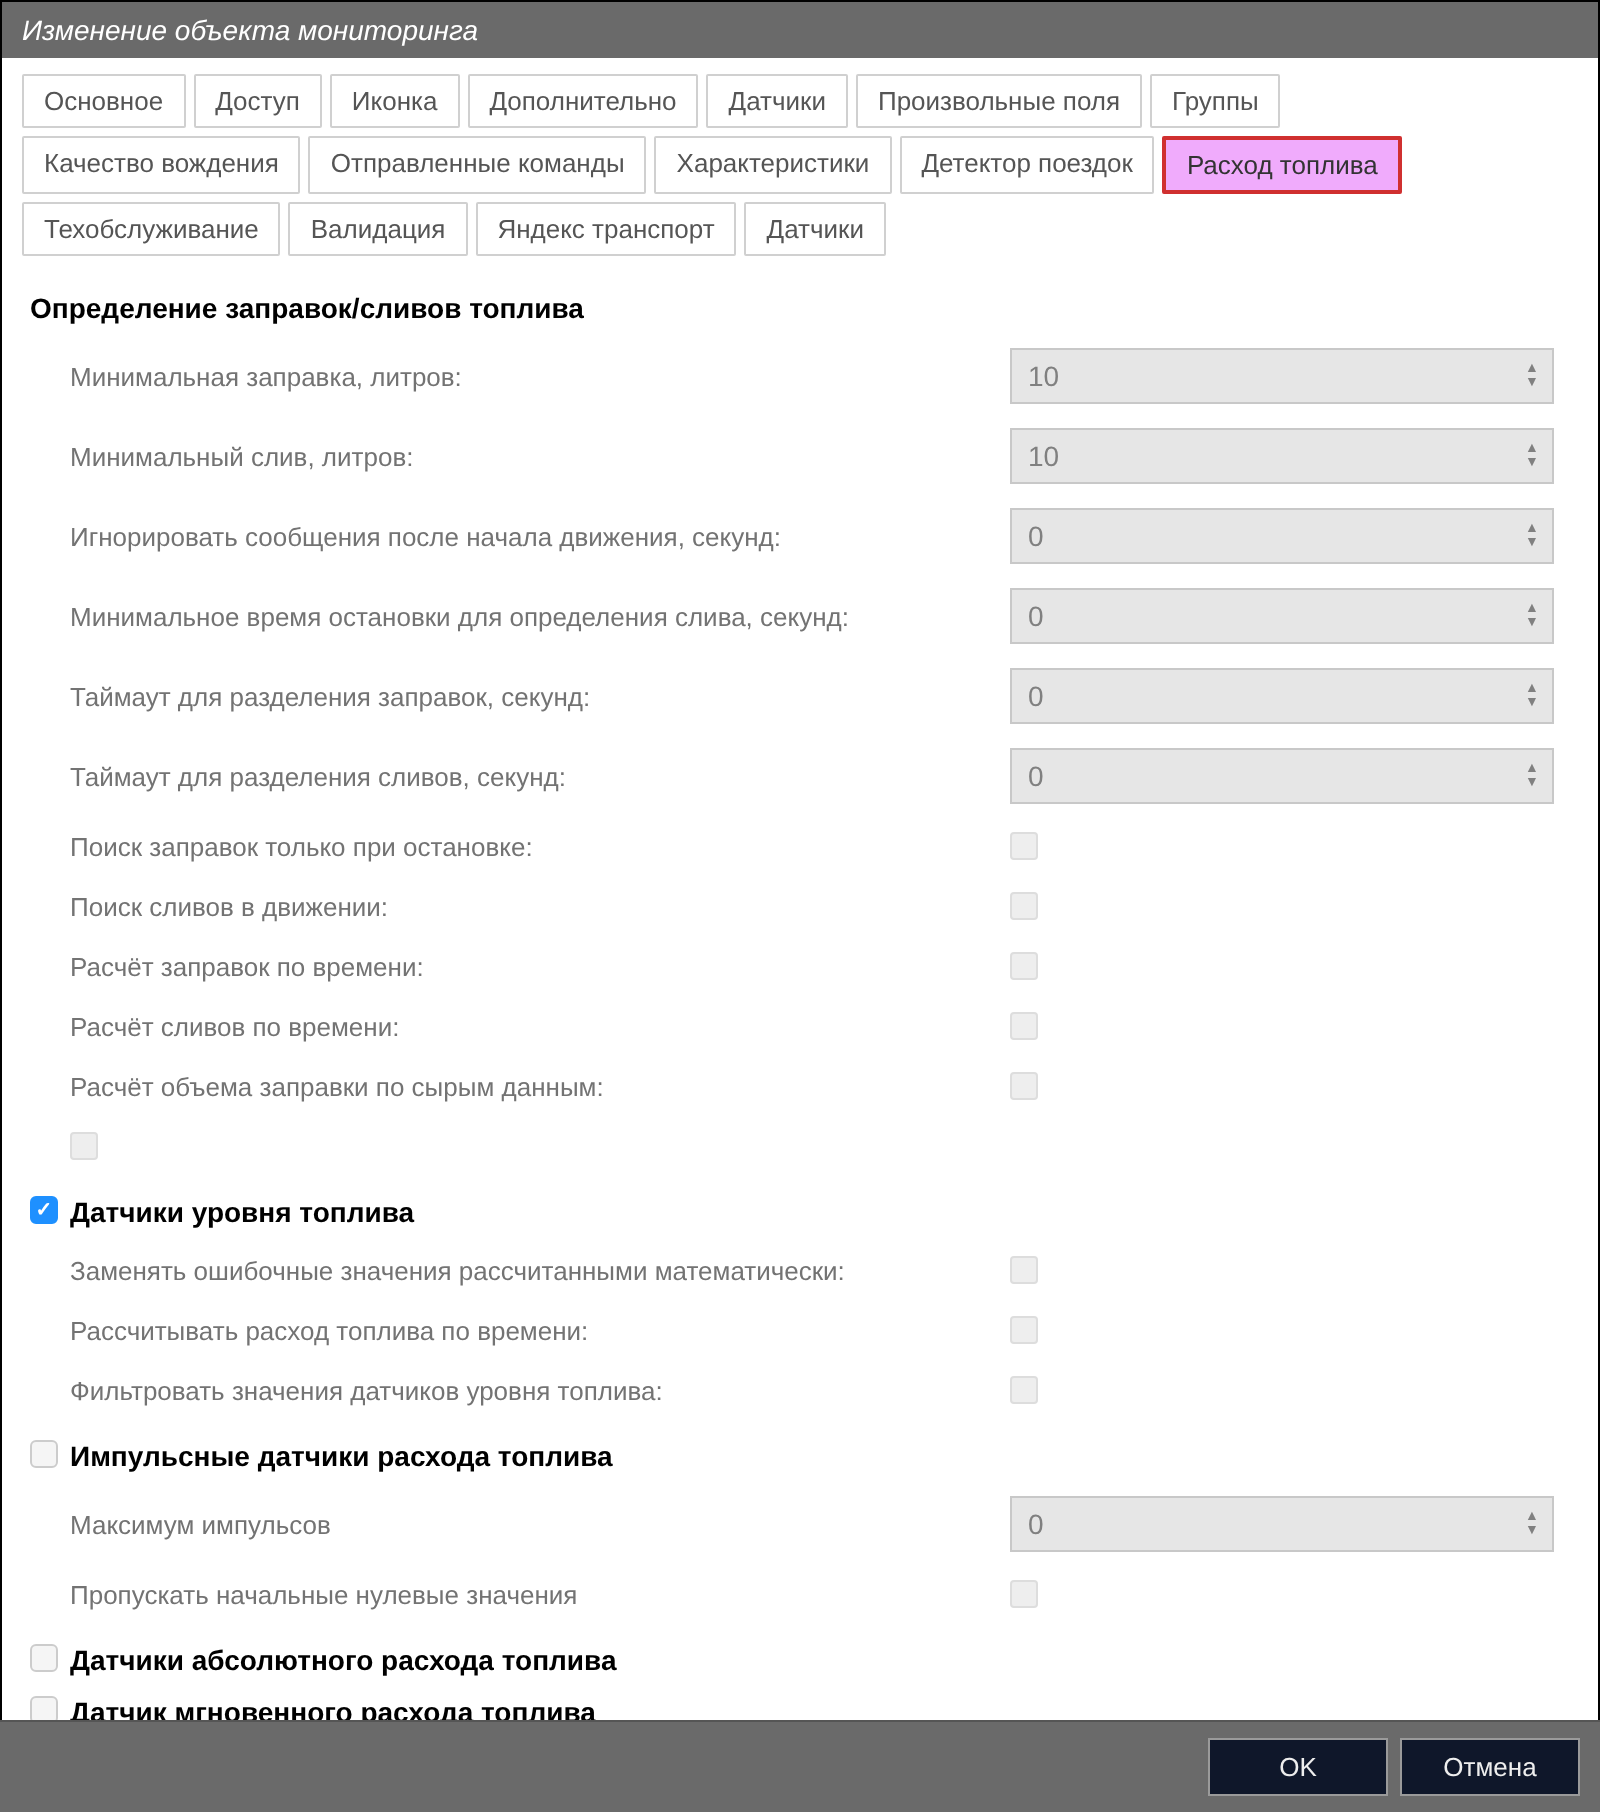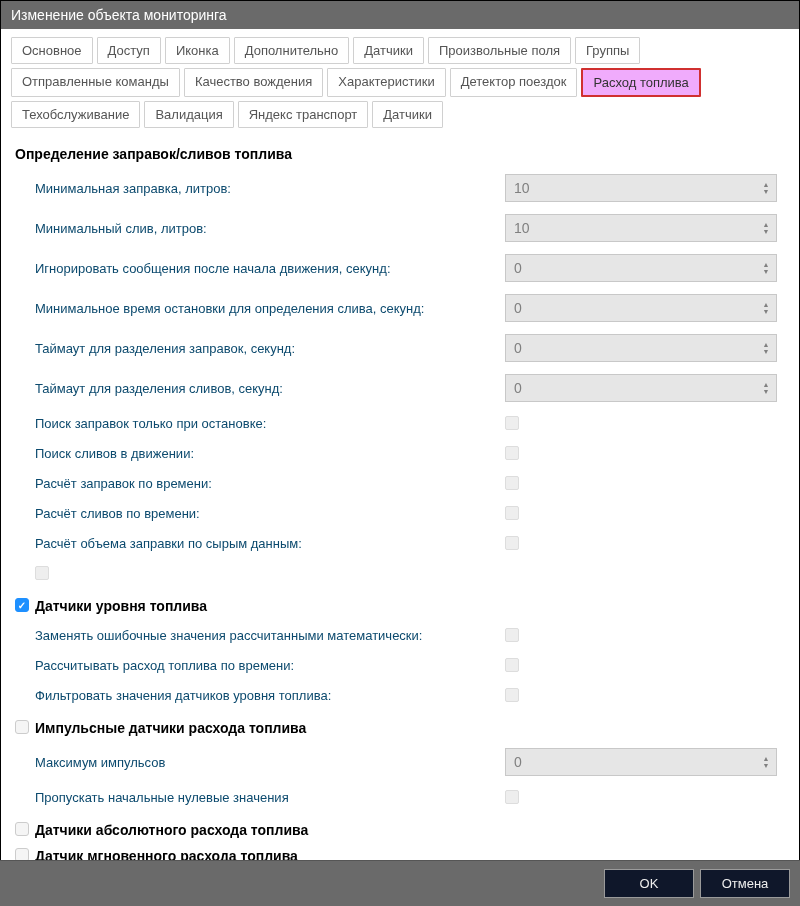--- a/index.html
+++ b/index.html
@@ -10,20 +10,21 @@
     width: 800px;
     height: 906px;
     overflow: hidden;
     border: 1px solid #000;
   }
   .titlebar {
     background: #6a6a6a;
     color: #fff;
     padding: 6px 10px;
     font-size: 14px;
+    font-style: italic;
   }
   .tabs-area {
     padding: 8px 10px 4px 10px;
     display: flex;
     flex-wrap: wrap;
     gap: 4px;
   }
   .tab {
     border: 1px solid #d0d0d0;
     background: #fff;
@@ -70,21 +71,21 @@
     font-size: 10px;
   }
   .row {
     display: flex;
     align-items: center;
     padding: 6px 0 6px 20px;
     min-height: 30px;
   }
   .row .lbl {
     flex: 1;
-    color: #0c4a6e;
+    color: #737373;
     font-size: 13px;
     padding-right: 18px;
   }
   .row .ctrl {
     width: 280px;
     display: flex;
     align-items: center;
   }
   .spinner {
     display: flex;
@@ -149,22 +150,22 @@
 <div class="tabs-area" id="tabs-r1">
     <div class="tab">Основное</div>
     <div class="tab">Доступ</div>
     <div class="tab">Иконка</div>
     <div class="tab">Дополнительно</div>
     <div class="tab">Датчики</div>
     <div class="tab">Произвольные поля</div>
     <div class="tab">Группы</div>
   </div>
 <div class="tabs-area" id="tabs-r2" style="padding-top:0">
+    <div class="tab">Качество вождения</div>
     <div class="tab">Отправленные команды</div>
-    <div class="tab">Качество вождения</div>
     <div class="tab">Характеристики</div>
     <div class="tab">Детектор поездок</div>
     <div class="tab active">Расход топлива</div>
   </div>
 <div class="tabs-area" id="tabs-r3" style="padding-top:0">
     <div class="tab">Техобслуживание</div>
     <div class="tab">Валидация</div>
     <div class="tab">Яндекс транспорт</div>
     <div class="tab">Датчики</div>
   </div>

